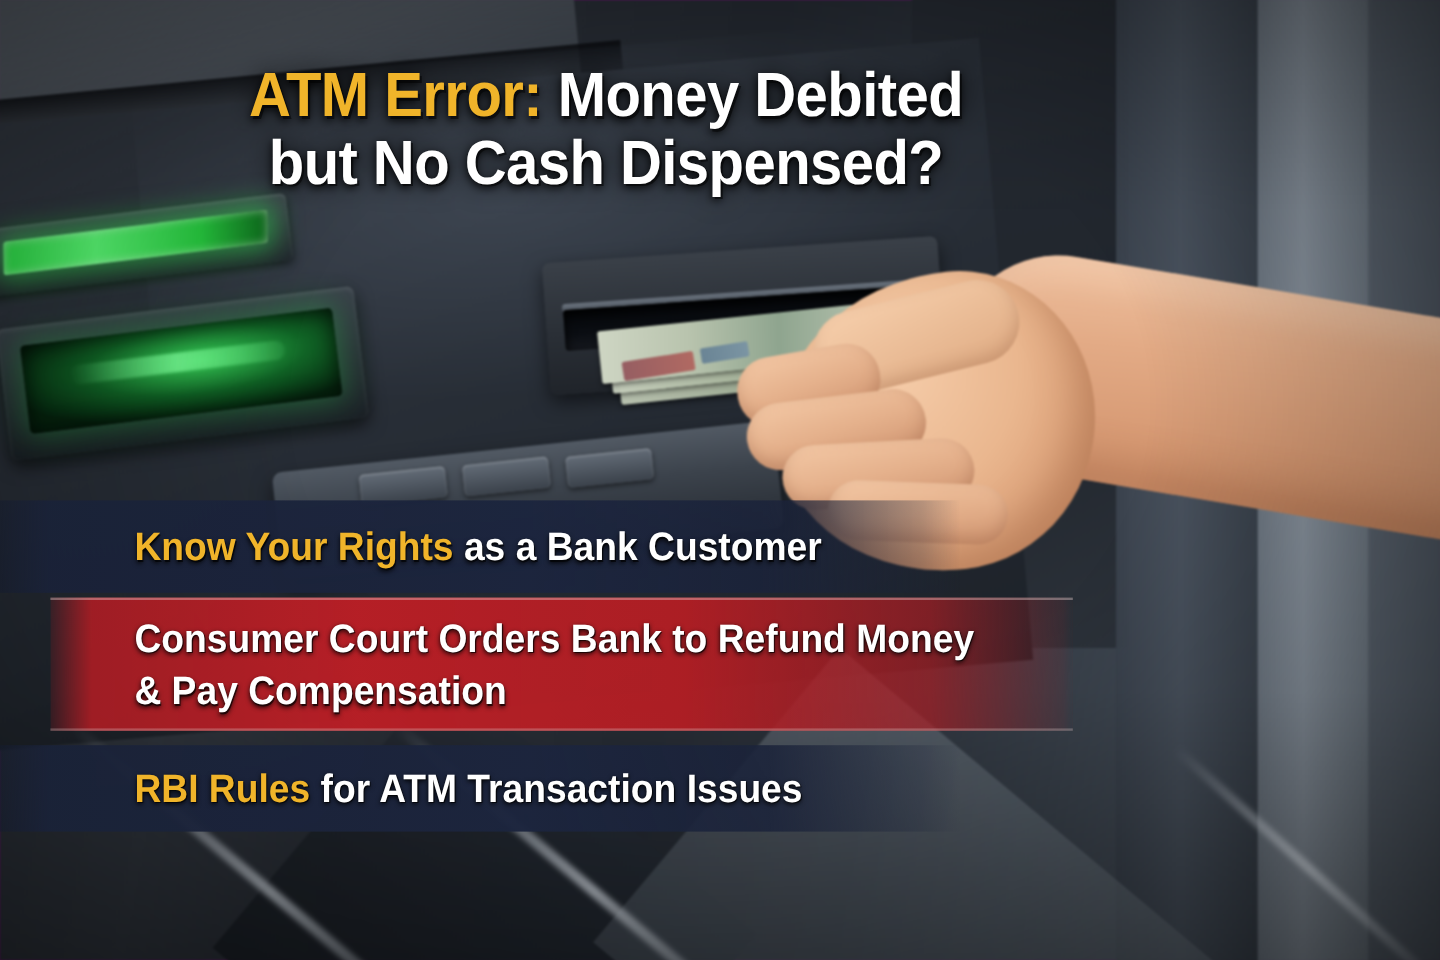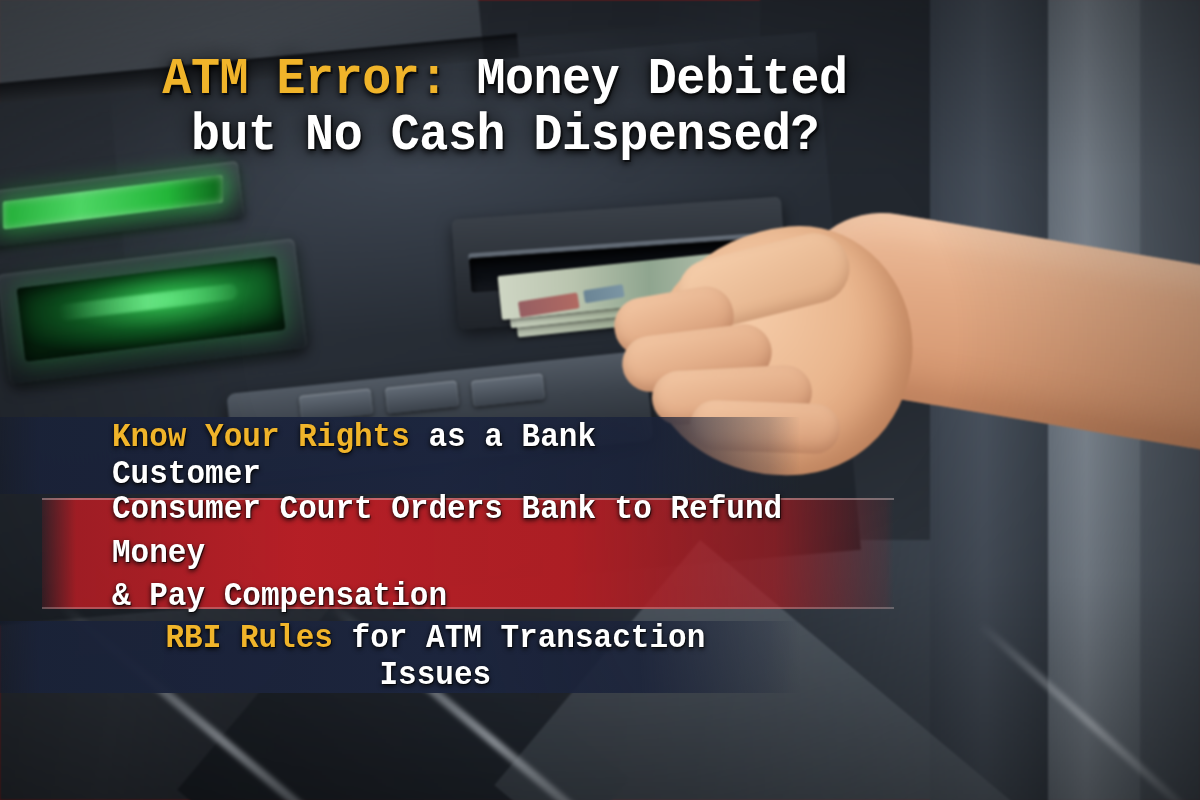--- a/index.html
+++ b/index.html
@@ -5,22 +5,22 @@
   html, body {
     margin: 0;
     padding: 0;
     background: #111;
   }
   .stage {
     position: relative;
     width: 1200px;
     height: 800px;
     overflow: hidden;
-    font-family: Liberation Mono, monospace;
-    background: #b91c1c;
+    font-family: Liberation Sans, sans-serif;
+    background: #701a75;
   }
 
   
   .photo { position: absolute; inset: 0; overflow: hidden; }
 
   
   .bg-base {
     position: absolute; inset: 0;
     background:
       linear-gradient(100deg,

